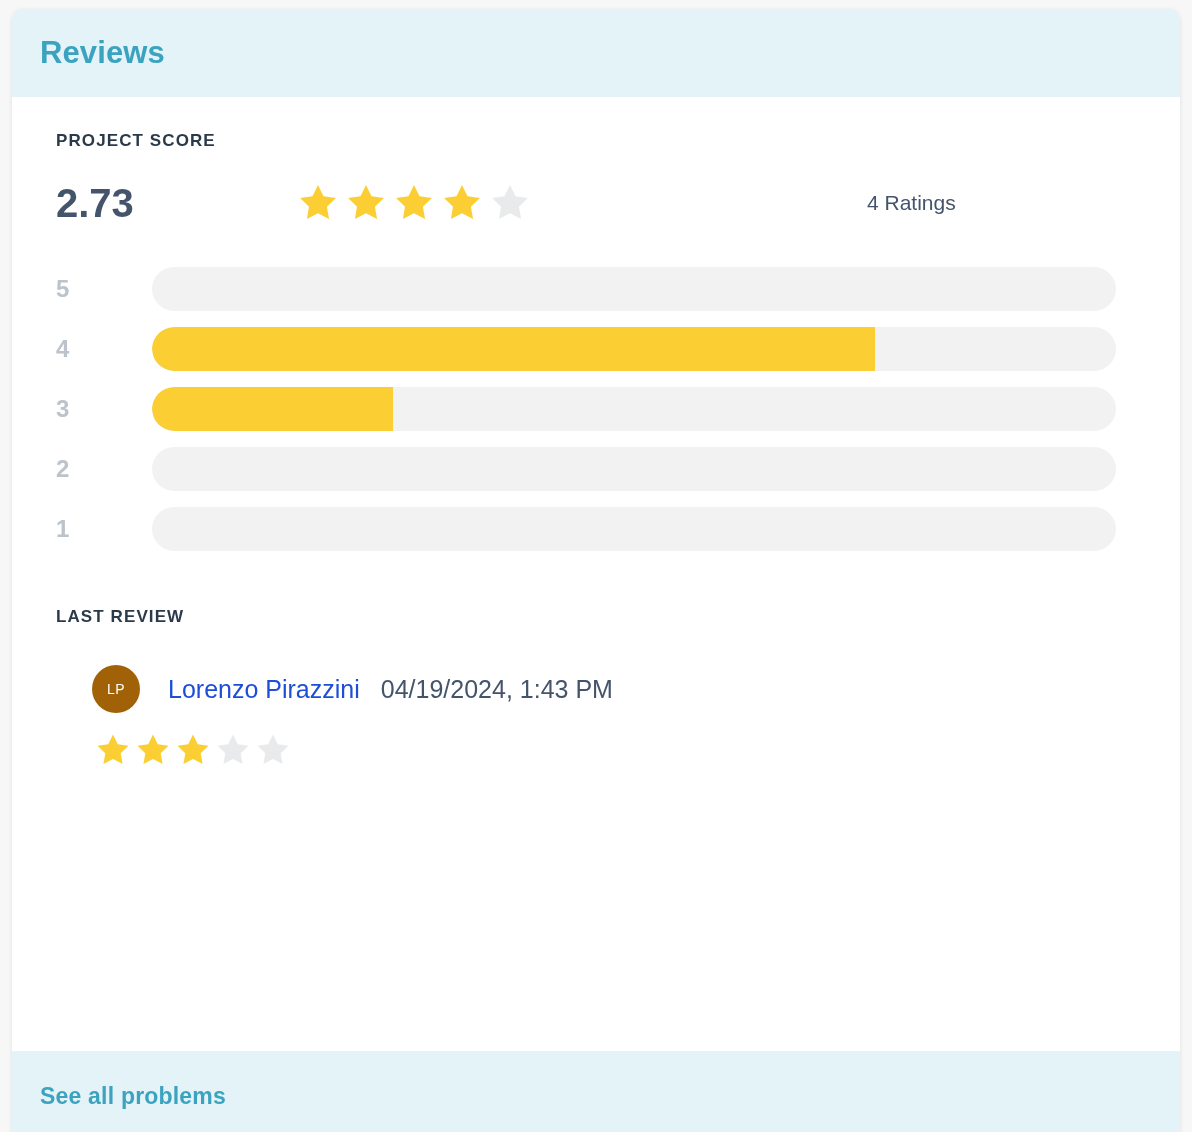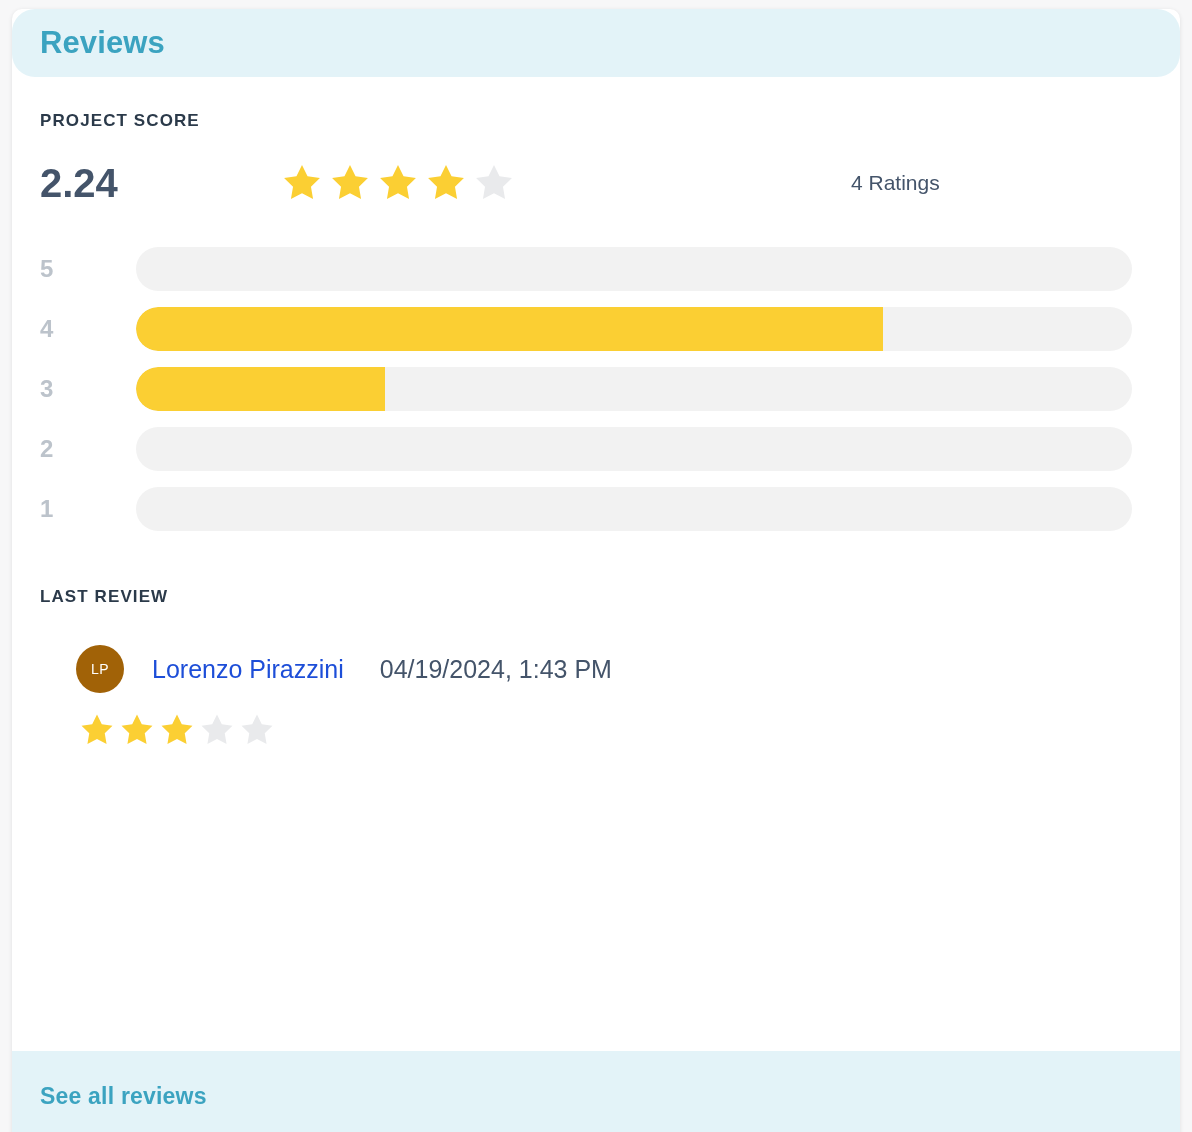--- a/index.html
+++ b/index.html
@@ -20,37 +20,36 @@
     width: 1168px;
     height: 1132px;
     background: #ffffff;
     border-radius: 10px 10px 0 0;
     box-shadow: 0 1px 4px rgba(0,0,0,0.10);
     overflow: hidden;
   }
 
   
   .card-header {
-    height: 68px;
+    height: 88px;
     background: #e3f3f8;
     display: flex;
     align-items: center;
     padding-left: 28px;
-    border-radius: 23px;
   }
   .card-header .title {
     font-size: 31px;
     font-weight: 600;
     color: #3ba3c0;
     letter-spacing: 0.1px;
   }
 
   
   .card-body {
-    padding: 0 28px;
+    padding: 0 44px;
   }
 
   .section-label {
     font-size: 17px;
     font-weight: 700;
     letter-spacing: 1.1px;
     color: #2b3a4a;
     text-transform: uppercase;
   }
 
@@ -141,21 +140,21 @@
     flex: 0 0 48px;
   }
   .reviewer-name {
     font-size: 25px;
     color: #1d4ed8;
     margin-left: 28px;
   }
   .review-date {
     font-size: 25px;
     color: #44546a;
-    margin-left: 36px;
+    margin-left: 21px;
     white-space: nowrap;
     text-align: center;
   }
   .review-stars {
     display: flex;
     align-items: center;
     margin-top: 18px;
     margin-left: 2px;
   }
   .review-text {
@@ -193,21 +192,21 @@
 
   <div class="card-header">
     <span class="title">Reviews</span>
   </div>
 
   <div class="card-body">
 
     <div class="section-label" id="project-score-label">PROJECT SCORE</div>
 
     <div class="score-row">
-      <span class="score-value">2.24</span>
+      <span class="score-value">2.73</span>
       <span class="score-stars" id="score-stars">
           <span class="star star-lg">
             <svg viewBox="0 0 24 24">
               <path d="M12 2.2l3.02 6.12 6.76.98-4.89 4.76 1.15 6.73L12 17.62 5.96 20.79l1.15-6.73L2.22 9.3l6.76-.98z" fill="#fbcf33"></path>
             </svg>
           </span>
           <span class="star star-lg">
             <svg viewBox="0 0 24 24">
               <path d="M12 2.2l3.02 6.12 6.76.98-4.89 4.76 1.15 6.73L12 17.62 5.96 20.79l1.15-6.73L2.22 9.3l6.76-.98z" fill="#fbcf33"></path>
             </svg>
@@ -291,16 +290,16 @@
             <svg viewBox="0 0 24 24">
               <path d="M12 2.2l3.02 6.12 6.76.98-4.89 4.76 1.15 6.73L12 17.62 5.96 20.79l1.15-6.73L2.22 9.3l6.76-.98z" fill="#e9eaec"></path>
             </svg>
           </span>
         </div>
     </div>
 
   </div>
 
   <div class="card-footer">
-    <a class="footer-link" href="#">See all reviews</a>
+    <a class="footer-link" href="#">See all problems</a>
   </div>
 
 </div>
 
 </body></html>

